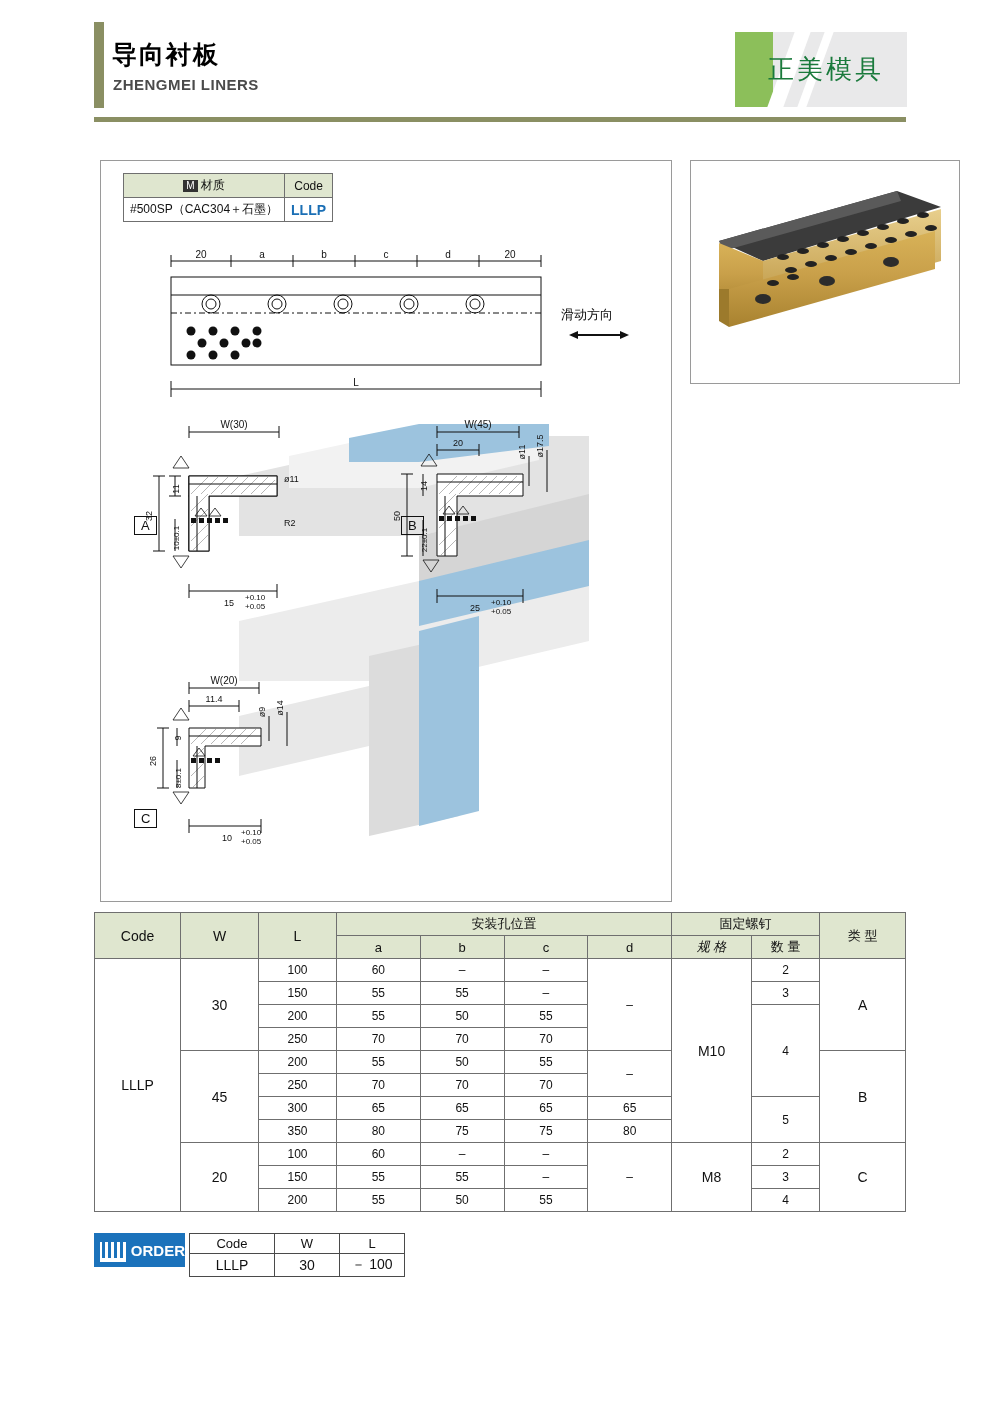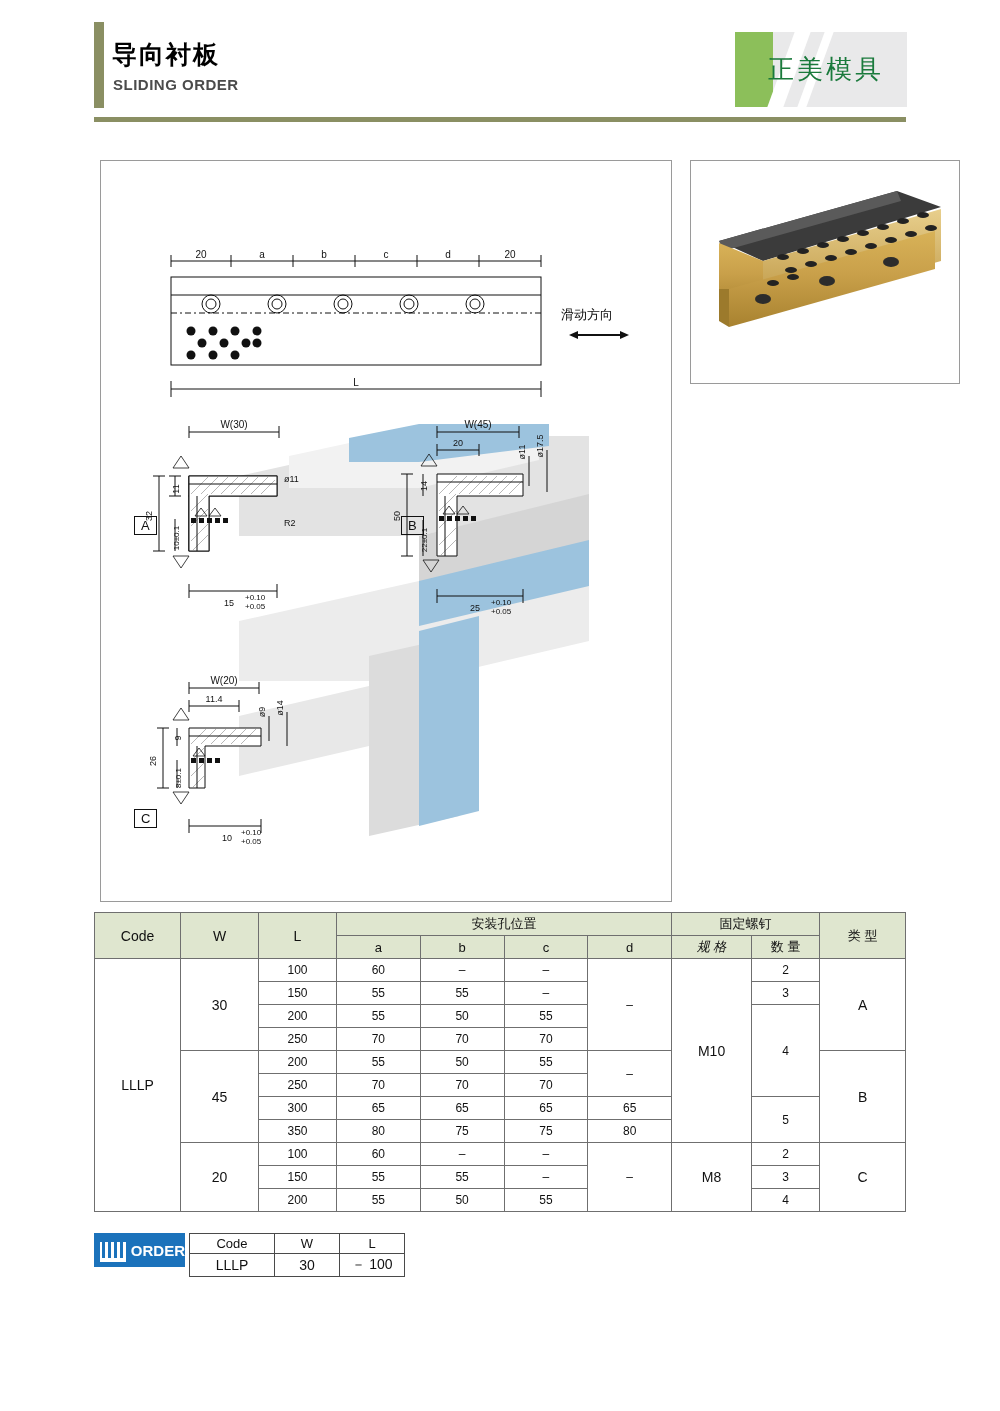--- a/index.html
+++ b/index.html
@@ -66,21 +66,21 @@
   .lbl9{font-size:9px;font-family:"Liberation Sans",sans-serif;}
   .lbl8{font-size:8px;font-family:"Liberation Sans",sans-serif;}
 </style>
 </head>
 <body>
 
 <div class="page">
 
   <div class="hdr-bar"></div>
   <div class="hdr-title">导向衬板</div>
-  <div class="hdr-sub">SLIDING ORDER</div>
+  <div class="hdr-sub">ZHENGMEI LINERS</div>
   <div class="hdr-underline"></div>
 
   <div class="logo-box">
     <div class="logo-slash s1"></div>
     <div class="logo-slash s2"></div>
   </div>
   <div class="logo-cn">正美模具</div>
 
   <div class="photo-frame">
     <svg width="266" height="220" viewBox="0 0 266 220">
@@ -129,20 +129,34 @@
       <g>
         <ellipse cx="72" cy="138" rx="8" ry="5" fill="#2c2c2c"></ellipse>
         <ellipse cx="136" cy="120" rx="8" ry="5" fill="#2c2c2c"></ellipse>
         <ellipse cx="200" cy="101" rx="8" ry="5" fill="#2c2c2c"></ellipse>
       </g>
     </svg>
   </div>
 
   <div class="draw-frame">
 
+    <table class="mat-tbl">
+      <tbody>
+          <tr>
+        <td class="mat-head">
+          <span class="m-badge">M</span><span>材质</span>
+        </td>
+        <td class="mat-head">Code</td>
+      </tr>
+      <tr>
+        <td>#500SP（CAC304＋石墨）</td>
+        <td class="mat-code">LLLP</td>
+      </tr>
+    </tbody>
+      </table>
 
     <svg style="position:absolute;left:60px;top:88px;" width="400" height="85" viewBox="0 0 400 85">
       <g stroke="#111" fill="none" stroke-width="1">
 
         <line x1="10" y1="12" x2="380" y2="12"></line>
         <g stroke-width="1">
           <line x1="10" y1="6" x2="10" y2="18"></line>
             <line x1="70" y1="6" x2="70" y2="18"></line>
           <line x1="132" y1="6" x2="132" y2="18"></line>
             <line x1="194" y1="6" x2="194" y2="18"></line>

